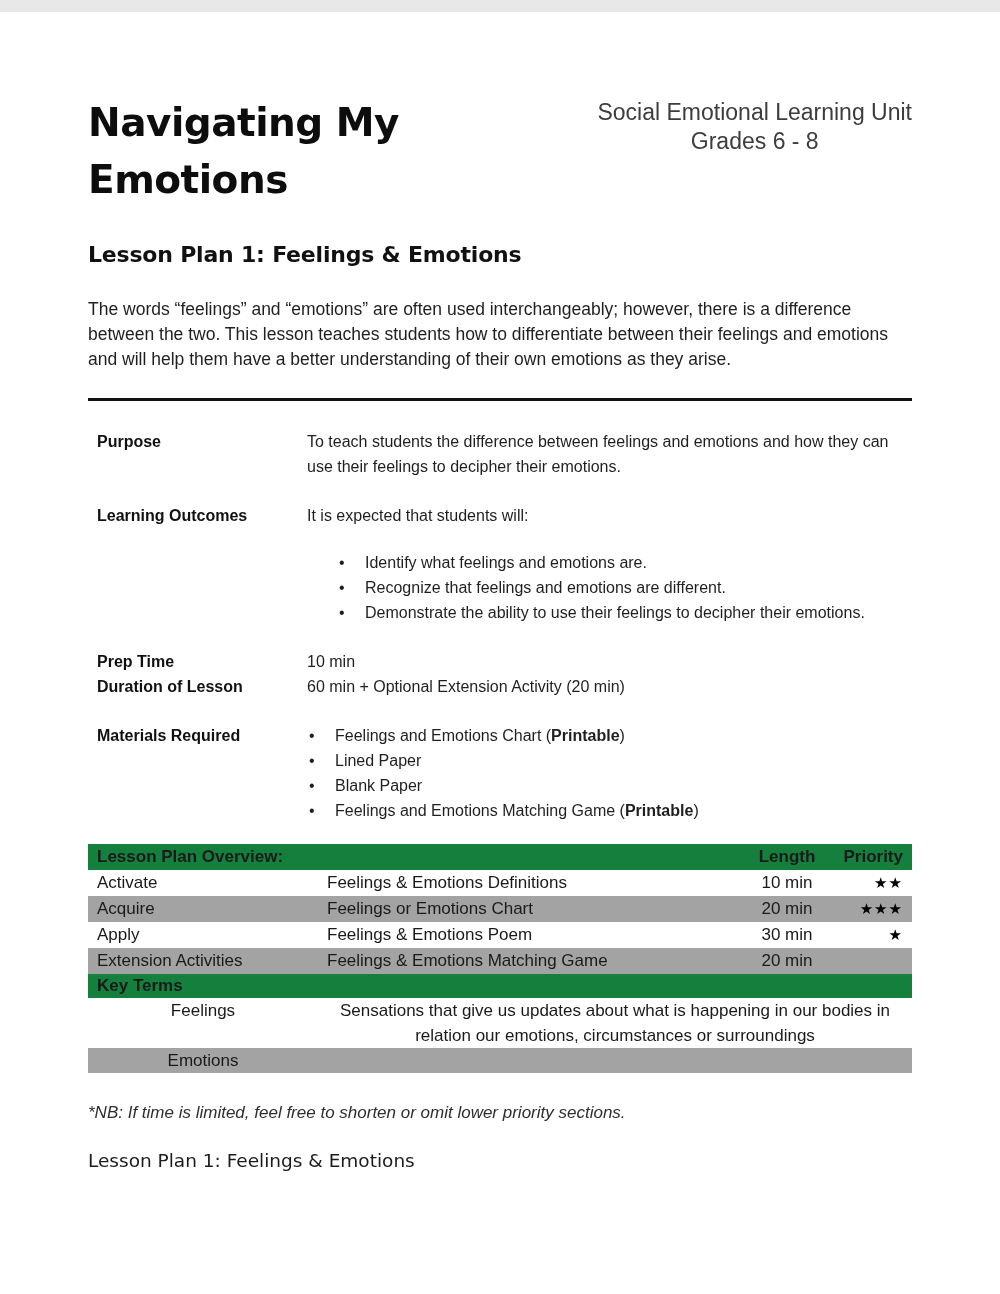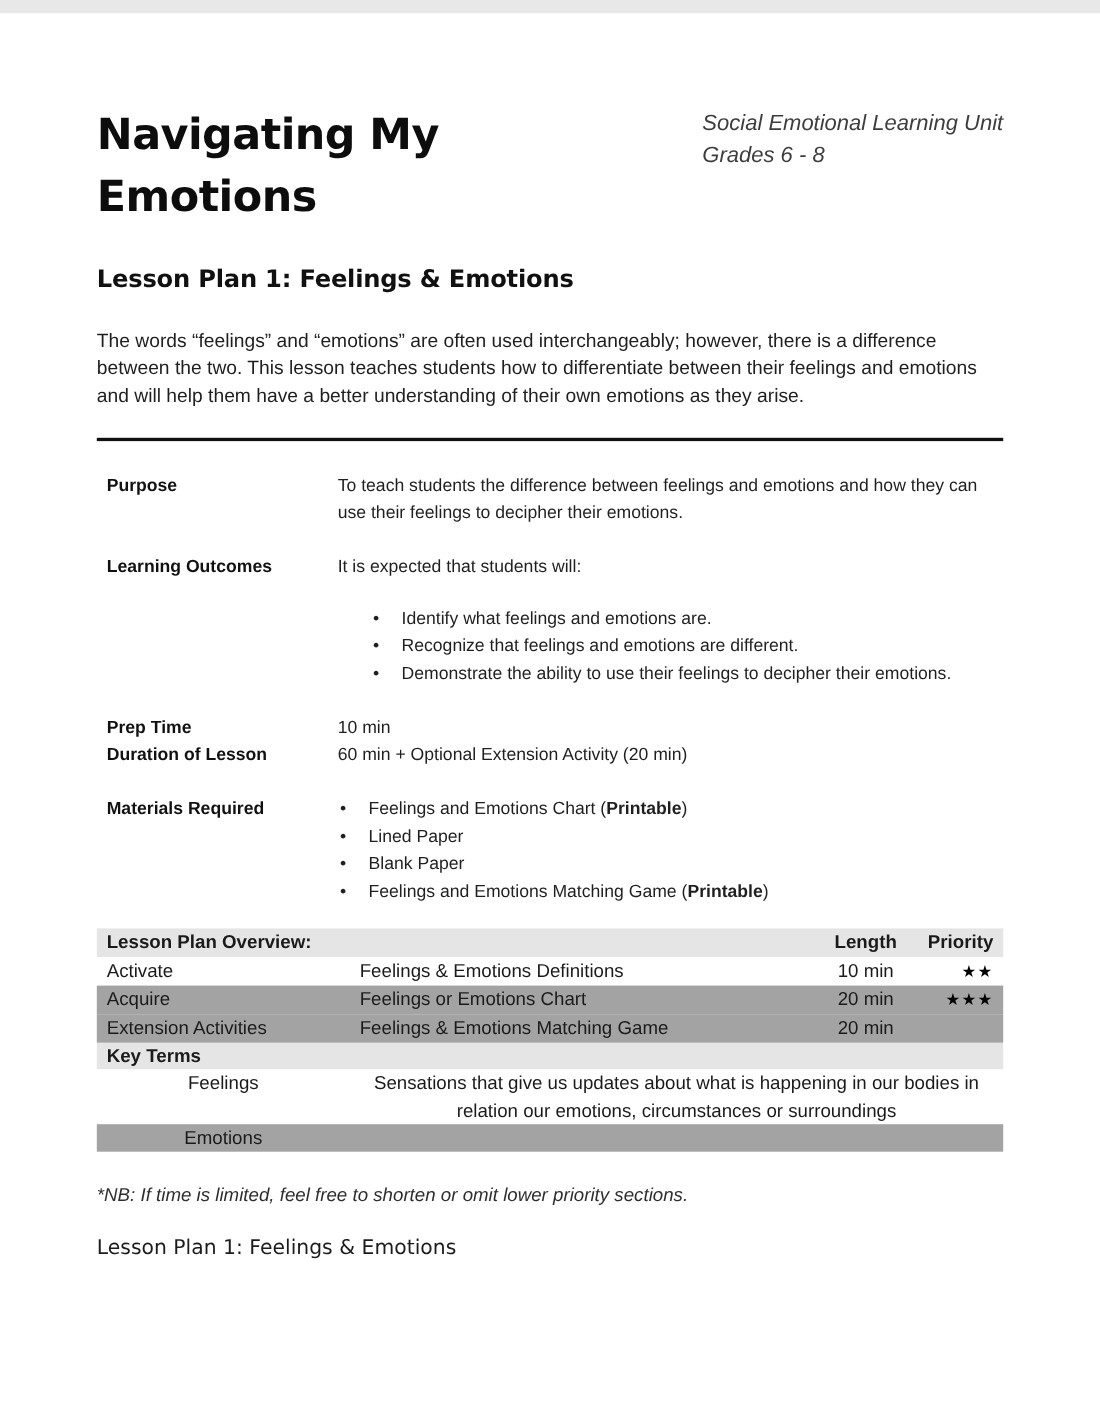--- a/index.html
+++ b/index.html
@@ -15,22 +15,22 @@
     overflow:hidden;
   }
   
   .doc-header { display:flex; justify-content:space-between; align-items:flex-start; }
   .doc-title {
     font-family:"DejaVu Sans","Liberation Sans",sans-serif;
     font-weight:700; font-size:39px; line-height:57px;
     letter-spacing:-0.5px; color:#0d0d0d;
   }
   .unit-info {
-    text-align:left; font-size:20px; line-height:29px;
-    color:#3d3d3d; font-weight:400; padding-top:4px;font-style:italic;
+    text-align:center; font-size:23px; line-height:29px;
+    color:#3d3d3d; font-weight:400; padding-top:4px;
   }
   
   .lesson-heading {
     margin-top:34px;
     font-family:"DejaVu Sans","Liberation Sans",sans-serif;
     font-weight:700; font-size:22px; color:#111;
     letter-spacing:-0.2px;
   }
   
   .intro { margin-top:30px; font-size:17.5px; line-height:25px; color:#1f1f1f; }
@@ -44,21 +44,21 @@
   ul.bullets { list-style:none; margin-top:22px; }
   ul.bullets li { position:relative; padding-left:28px; line-height:25px; }
   ul.bullets li::before { content:"•"; position:absolute; left:2px; }
   ul.outcomes { padding-left:30px; }
   ul.materials { margin-top:0; }
   .b { font-weight:700; }
   
   .table { margin-top:21px; width:824px; font-size:17px; }
   .trow { display:grid; grid-template-columns:230px 424px 90px 80px; align-items:center; }
   .trow > div { padding:0 9px; }
-  .thead { background:#e5e5e5; font-weight:700; height:26px; }
+  .thead { background:#15803d; font-weight:700; height:26px; }
   .trow.r { height:26px; }
   .trow.alt { background:#a3a3a3; }
   .c3 { text-align:center; padding:0 2px; }
   .c4 { text-align:right; padding-right:7px; }
   .stars { font-size:15px; letter-spacing:1px; color:#000; white-space:nowrap; }
   .trow.keyhead { height:24px; }
   .c-full { grid-column:1 / 5; }
   .trow.term { align-items:flex-start; padding:0; }
   .trow.term > div { padding-top:0; }
   .term-def { grid-column:2 / 5; line-height:25px; }
@@ -150,20 +150,26 @@
       <div class="c4 stars">★★</div>
     </div>
 
     <div class="trow r alt">
       <div class="c1">Acquire</div>
       <div class="c2">Feelings or Emotions Chart</div>
       <div class="c3">20 min</div>
       <div class="c4 stars">★★★</div>
     </div>
 
+    <div class="trow r">
+      <div class="c1">Apply</div>
+      <div class="c2">Feelings &amp; Emotions Poem</div>
+      <div class="c3">30 min</div>
+      <div class="c4 stars">★</div>
+    </div>
 
     <div class="trow r alt">
       <div class="c1">Extension Activities</div>
       <div class="c2">Feelings &amp; Emotions Matching Game</div>
       <div class="c3">20 min</div>
       <div class="c4 stars"></div>
     </div>
 
     <div class="trow thead keyhead">
       <div class="c-full">Key Terms</div>

